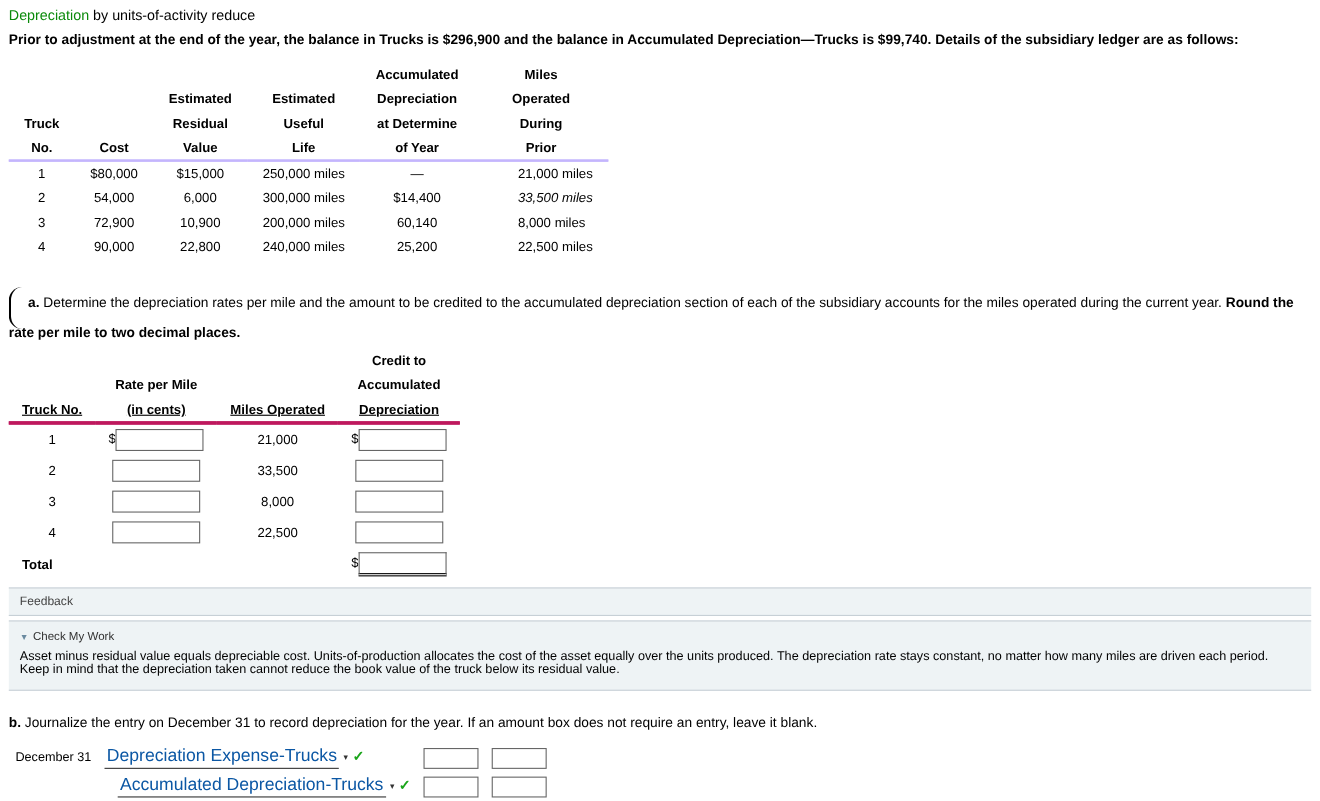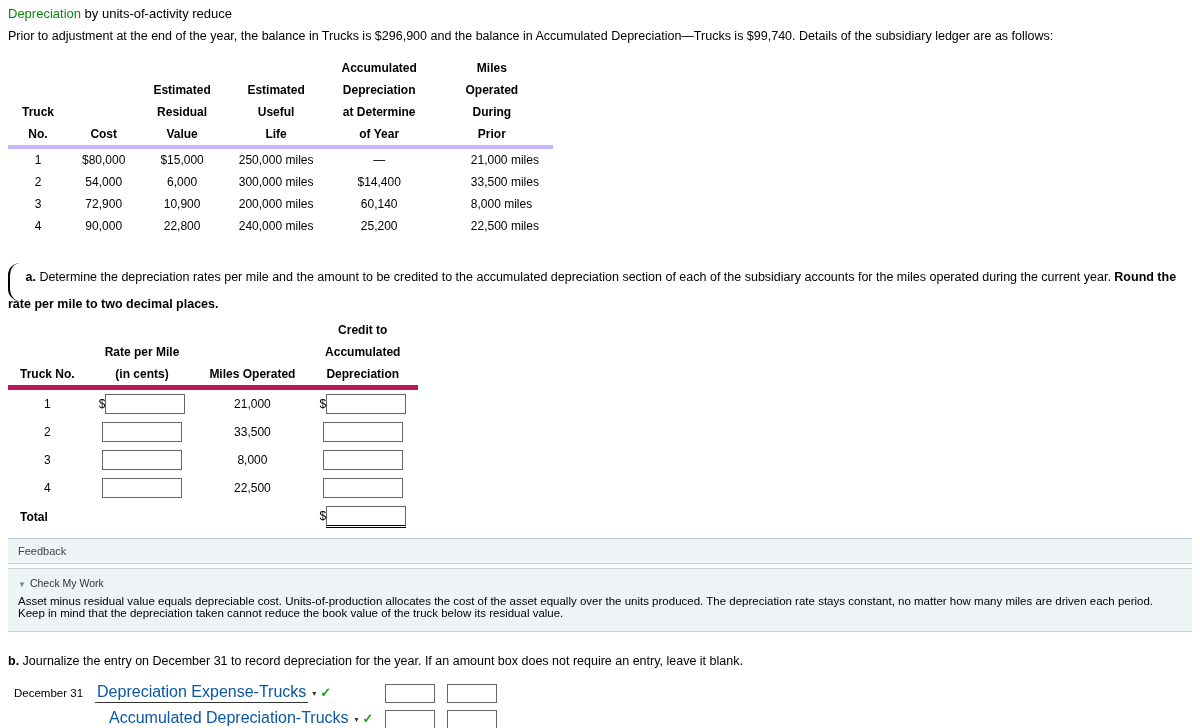--- a/index.html
+++ b/index.html
@@ -5,31 +5,31 @@
   body {
     font-family: Arial, Helvetica, sans-serif;
     font-size: 12px;
     color: #000;
     margin: 0;
     padding: 6px 8px 20px 8px;
     background: #fff;
   }
   .title-link { color: #0a8a0a; text-decoration: none; }
   .title-line { font-size: 13px; margin-bottom: 8px; }
-  .intro { font-size: 12.5px; margin-bottom: 14px; }
+  .intro { font-size: 12.5px; margin-bottom: 14px; font-weight: bold; }
 
   
   table { border-collapse: collapse; }
   .ledger th, .ledger td {
     padding: 4px 14px;
     text-align: center;
     font-size: 12px;
   }
   .ledger th { font-weight: bold; }
-  .ledger thead tr:last-child th { border-bottom: 4px solid #c4b5fd; }
+  .ledger thead tr:last-child th { border-bottom: 2px solid #c4b5fd; }
   .num { text-align: right; }
   .center { text-align: center; }
 
   .section-q { font-size: 12.5px; margin: 22px 0 4px 0; }
   .section-q b { font-weight: bold; }
   .paren {
     display: inline-block;
     width: 10px; height: 38px;
     border: 2px solid #000;
     border-left: none; border-top:none; border-bottom:none;
@@ -39,21 +39,21 @@
     position: relative;
     top: 4px;
     transform: scaleX(-1);
   }
 
   .calc th, .calc td {
     padding: 4px 12px;
     text-align: center;
     font-size: 12px;
   }
-  .calc thead tr:last-child th { border-bottom: 5px solid #be185d; }
+  .calc thead tr:last-child th { border-bottom: 3px solid #be185d; text-decoration: underline; }
   .calc input[type=text] {
     width: 72px;
     height: 16px;
     border: 1px solid #666;
     font-size: 11px;
     padding: 1px 3px;
   }
   .calc .amt-cell { white-space: nowrap; }
   .total-underline input {
     border-bottom: 3px double #000 !important;
@@ -164,21 +164,21 @@
         <td class="center">250,000 miles</td>
         <td class="num">—</td>
         <td class="num" style="text-align:left; padding-left:40px;">21,000 miles</td>
       </tr>
       <tr>
         <td class="center">2</td>
         <td class="num">54,000</td>
         <td class="num">6,000</td>
         <td class="center">300,000 miles</td>
         <td class="num">$14,400</td>
-        <td class="num" style="text-align:right; padding-left:40px;">33,500 miles</td>
+        <td class="num" style="text-align:right; padding-left:40px;font-style:italic;">33,500 miles</td>
       </tr>
       <tr>
         <td class="center">3</td>
         <td class="num">72,900</td>
         <td class="num">10,900</td>
         <td class="center">200,000 miles</td>
         <td class="num">60,140</td>
         <td class="num" style="text-align:left; padding-left:40px;">8,000 miles</td>
       </tr>
       <tr>

